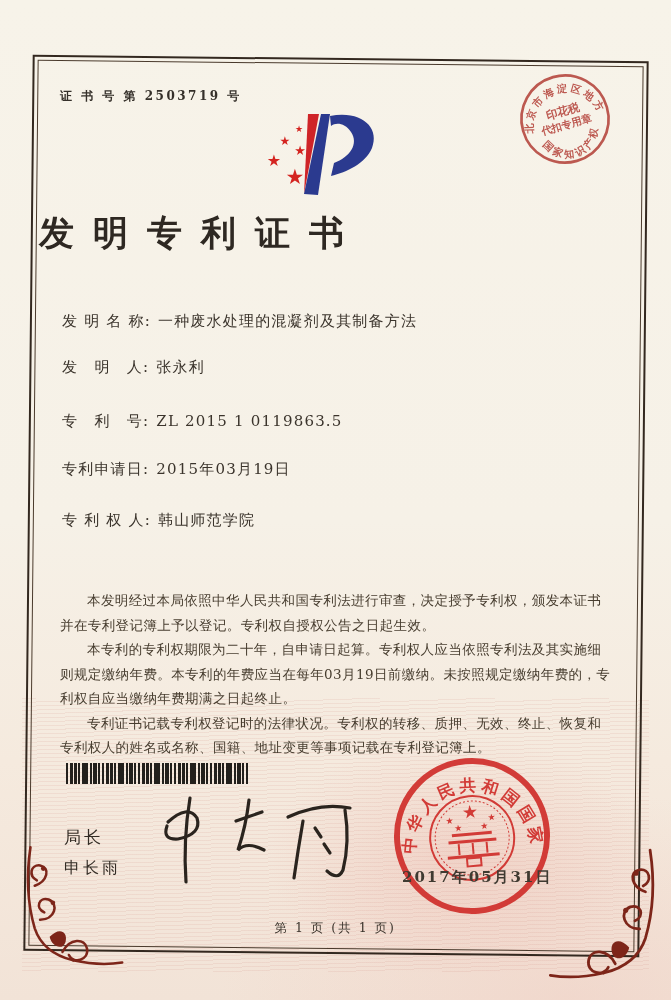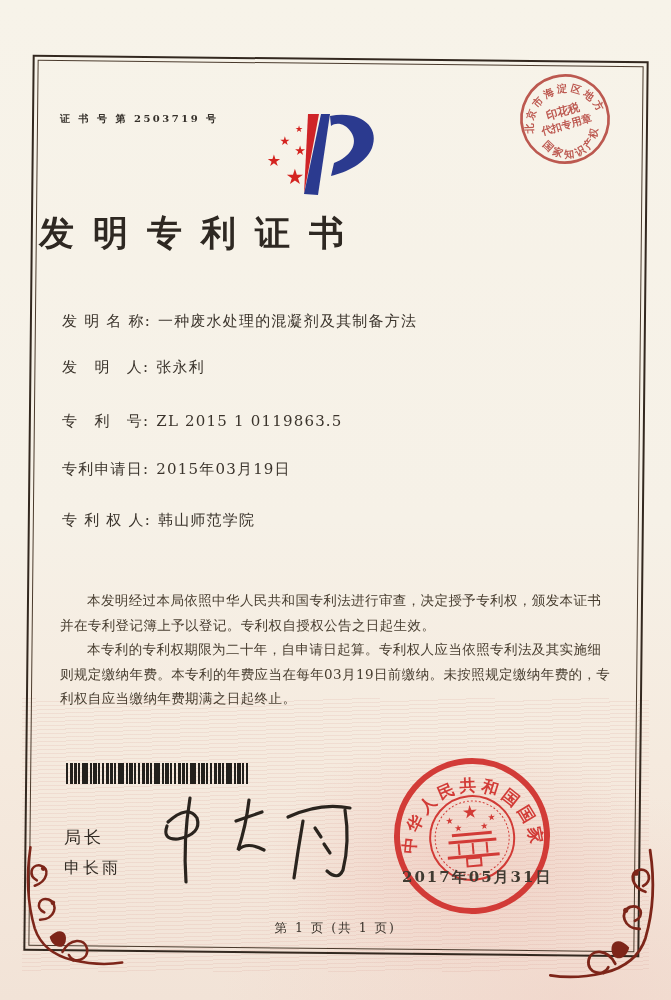--- a/index.html
+++ b/index.html
@@ -21,22 +21,22 @@
       repeating-linear-gradient(178deg, rgba(204,128,118,.13) 0 1px, rgba(0,0,0,0) 1px 4px);
   }
   .frame{
     position:absolute;left:28px;top:58px;width:612px;height:892px;z-index:2;
     border:2.5px solid #33281f;transform:rotate(.6deg);
   }
   .frame::before{
     content:"";position:absolute;inset:3px;border:1px solid #4a3a2c;
   }
   .cert-no{
-    position:absolute;left:60px;top:112px;z-index:4;
-    font-size:10px;letter-spacing:2.5px;color:#35302a;font-weight:600;text-align:center;
+    position:absolute;left:60px;top:88px;z-index:4;
+    font-size:12px;letter-spacing:2.5px;color:#35302a;font-weight:600;text-align:center;
   }
   .stamp-tr{
     position:absolute;left:508px;top:62px;width:114px;height:114px;z-index:4;
     transform:rotate(-16deg);opacity:.88;
   }
   .logo{position:absolute;left:246px;top:104px;width:172px;height:102px;z-index:4;}
   .title{
     position:absolute;left:20px;width:600px;top:210px;z-index:4;
     text-align:left;font-size:35px;font-weight:bold;color:#2e2822;
     letter-spacing:19px;padding-left:19px;box-sizing:border-box;
@@ -128,20 +128,21 @@
   <div class="field f3">
     <span class="lbl">专利申请日:</span><span class="val">2015年03月19日</span>
   </div>
   <div class="field f4">
     <span class="lbl">专 利 权 人:</span><span class="val">韩山师范学院</span>
   </div>
 
   <div class="paras">
     <p>本发明经过本局依照中华人民共和国专利法进行审查，决定授予专利权，颁发本证书并在专利登记簿上予以登记。专利权自授权公告之日起生效。</p>
     <p>本专利的专利权期限为二十年，自申请日起算。专利权人应当依照专利法及其实施细则规定缴纳年费。本专利的年费应当在每年03月19日前缴纳。未按照规定缴纳年费的，专利权自应当缴纳年费期满之日起终止。</p>
+    <p>专利证书记载专利权登记时的法律状况。专利权的转移、质押、无效、终止、恢复和专利权人的姓名或名称、国籍、地址变更等事项记载在专利登记簿上。</p>
   </div>
 
   <div class="barcode"></div>
 
   <div class="director-title">局长</div>
   <div class="director-name">申长雨</div>
 
   <svg class="signature" viewBox="0 0 218 102">
     <g fill="none" stroke="#2a241e" stroke-width="3.2" stroke-linecap="round">
       <path d="M38,8 Q31,50 34,92"></path>

